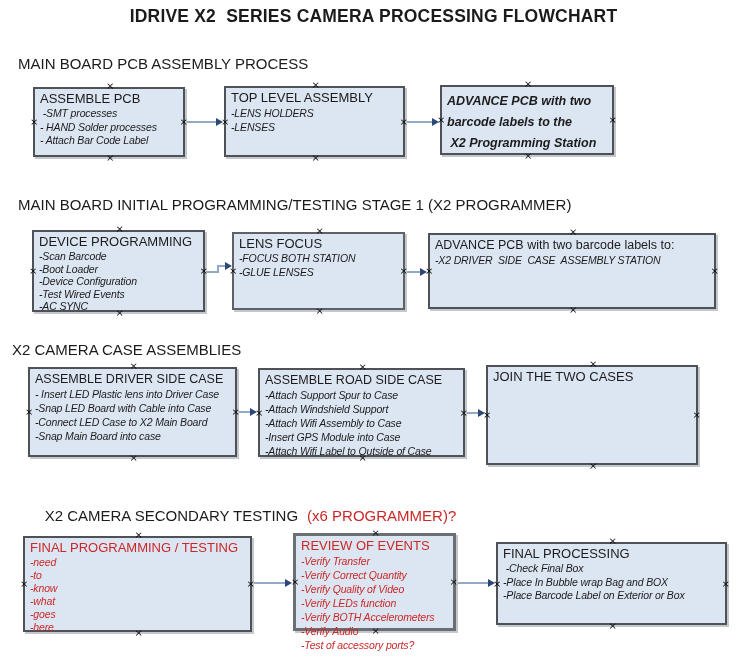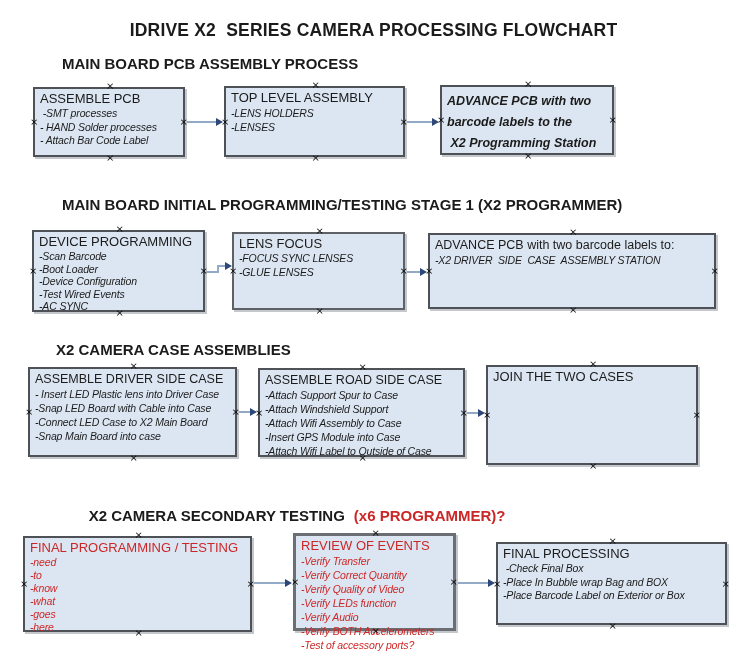--- a/index.html
+++ b/index.html
@@ -1,22 +1,22 @@
 <!DOCTYPE html>
 <html><head>
 <meta charset="utf-8">
 <style>
   html,body{margin:0;padding:0;background:#fff;}
   .page{position:relative;width:747px;height:662px;background:#ffffff;
         font-family:"Liberation Sans",sans-serif;color:#1b1b1b;overflow:hidden;}
 
-  .main-title{position:absolute;top:20px;left:0;width:747px;text-align:center;
+  .main-title{position:absolute;top:6px;left:0;width:747px;text-align:center;
         font-size:17.5px;font-weight:bold;white-space:pre;letter-spacing:.2px;}
 
-  .sh{position:absolute;font-weight:bold;font-size:15px;white-space:pre;margin-left:44px;}
+  .sh{position:absolute;font-weight:normal;font-size:15px;white-space:pre;}
   .sh1{left:18px;top:55px}
   .sh2{left:18px;top:196px}
   .sh3{left:12px;top:341px}
   .sh4{left:28px;top:490px}
   .redtxt{color:#cc2727;margin-left:9px;}
 
   .fbox{position:absolute;background:#dce6f2;border:2px solid #4e5156;
         box-shadow:2px 2px 0 rgba(125,133,145,.45);
         padding:2px 5px;box-sizing:border-box;}
   .ftitle{font-weight:normal;font-size:13px;line-height:16px;white-space:pre;}
@@ -106,21 +106,21 @@
     <div class="ftitle">DEVICE PROGRAMMING</div>
     <div class="fitems"><div class="fitem">-Scan Barcode</div><div class="fitem">-Boot Loader</div><div class="fitem">-Device Configuration</div><div class="fitem">-Test Wired Events</div><div class="fitem">-AC SYNC</div></div>
   </div>
 
   <div class="fbox b5">
     <span class="cx cxt">×</span>
     <span class="cx cxb">×</span>
     <span class="cx cxl">×</span>
     <span class="cx cxr">×</span>
     <div class="ftitle">LENS FOCUS</div>
-    <div class="fitems"><div class="fitem">-FOCUS SYNC LENSES</div><div class="fitem">-GLUE LENSES</div></div>
+    <div class="fitems"><div class="fitem">-FOCUS BOTH STATION</div><div class="fitem">-GLUE LENSES</div></div>
   </div>
 
   <div class="fbox b6">
     <span class="cx cxt">×</span>
     <span class="cx cxb">×</span>
     <span class="cx cxl">×</span>
     <span class="cx cxr">×</span>
     <div class="ftitle">ADVANCE PCB with two barcode labels to:</div>
     <div class="fitems"><div class="fitem">-X2 DRIVER  SIDE  CASE  ASSEMBLY STATION</div></div>
   </div>
@@ -159,21 +159,21 @@
     <div class="ftitle">FINAL PROGRAMMING / TESTING</div>
     <div class="fitems"><div class="fitem">-need</div><div class="fitem">-to</div><div class="fitem">-know</div><div class="fitem">-what</div><div class="fitem">-goes</div><div class="fitem">-here</div></div>
   </div>
 
   <div class="fbox b11 redbox">
     <span class="cx cxt">×</span>
     <span class="cx cxb">×</span>
     <span class="cx cxl">×</span>
     <span class="cx cxr">×</span>
     <div class="ftitle">REVIEW OF EVENTS</div>
-    <div class="fitems"><div class="fitem">-Verify Transfer</div><div class="fitem">-Verify Correct Quantity</div><div class="fitem">-Verify Quality of Video</div><div class="fitem">-Verify LEDs function</div><div class="fitem">-Verify Audio</div><div class="fitem">-Verify BOTH Accelerometers</div><div class="fitem">-Test of accessory ports?</div></div>
+    <div class="fitems"><div class="fitem">-Verify Transfer</div><div class="fitem">-Verify Correct Quantity</div><div class="fitem">-Verify Quality of Video</div><div class="fitem">-Verify LEDs function</div><div class="fitem">-Verify BOTH Accelerometers</div><div class="fitem">-Verify Audio</div><div class="fitem">-Test of accessory ports?</div></div>
   </div>
 
   <div class="fbox b12">
     <span class="cx cxt">×</span>
     <span class="cx cxb">×</span>
     <span class="cx cxl">×</span>
     <span class="cx cxr">×</span>
     <div class="ftitle">FINAL PROCESSING</div>
     <div class="fitems"><div class="fitem"> -Check Final Box</div><div class="fitem">-Place In Bubble wrap Bag and BOX</div><div class="fitem">-Place Barcode Label on Exterior or Box</div></div>
   </div>

